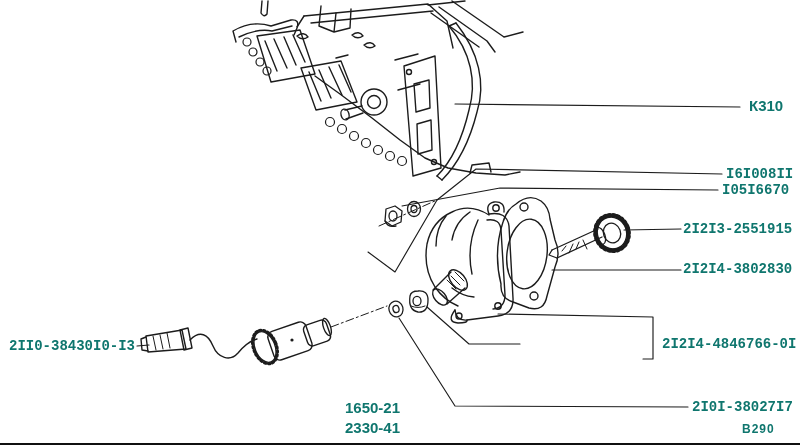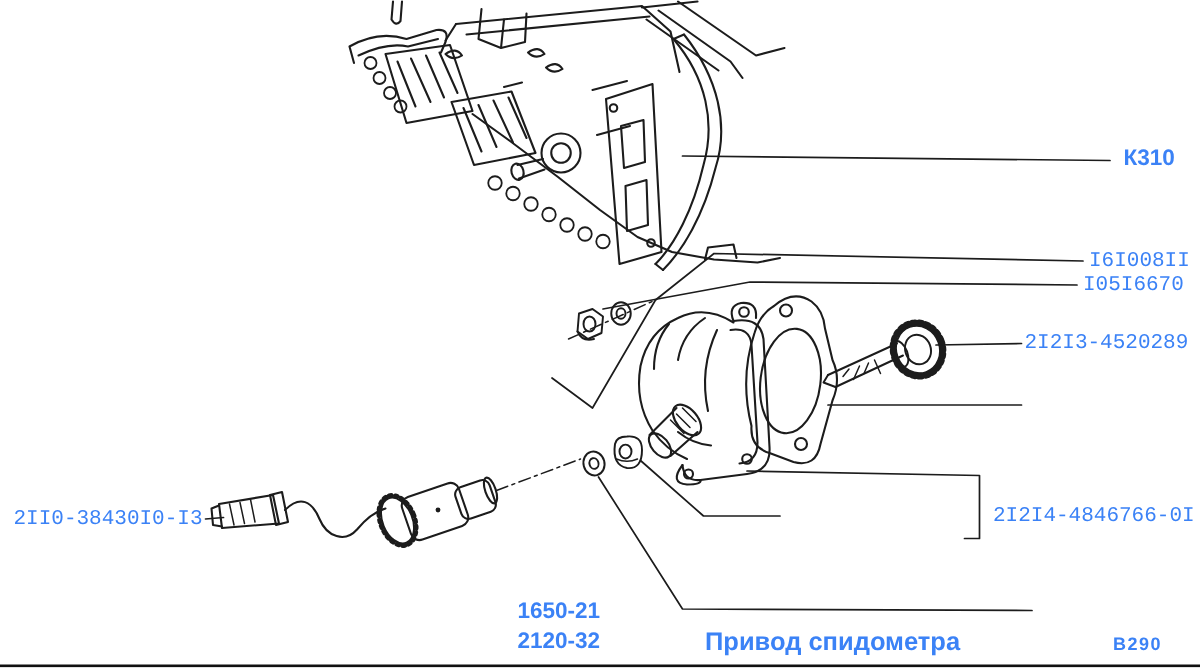--- a/index.html
+++ b/index.html
@@ -8,26 +8,26 @@
     width:800px;height:445px;
     background:#ffffff;
     overflow:hidden;
     font-family:"Liberation Sans", sans-serif;
     color:#1c1c1c;
   }
   #art{position:absolute;left:0;top:0;width:800px;height:445px;}
   .label{
     position:absolute;
     white-space:nowrap;
-    color:#3b82f6;
+    color:#0f766e;
     line-height:1.1;
   }
   .mono{
     font-family:"Liberation Mono","DejaVu Sans Mono",monospace;
-    font-weight:400;
+    font-weight:700;
     font-size:14px;
     letter-spacing:0px;
     text-align:center;
   }
   .boldsans{
     font-family:"Liberation Sans","DejaVu Sans",sans-serif;
     font-weight:700;
   }
   .sz15{font-size:15px;}
   .sz16{font-size:12px;letter-spacing:1px;}
@@ -183,31 +183,32 @@
       <path d="M137,346 L149,345"></path>
     </g>
   </svg>
 
   <div class="label boldsans sz15" style="left:749px;top:98px">К310</div>
 
   <div class="label mono" style="left:726px;top:167px">I6I008II</div>
 
   <div class="label mono" style="left:722px;top:183px">I05I6670</div>
 
-  <div class="label mono" style="left:683px;top:222px">2I2I3-4520289</div>
-
+  <div class="label mono" style="left:683px;top:222px">2I2I3-2551915</div>
+
+  <div class="label mono" style="left:683px;top:262px">2I2I4-3802830</div>
 
 
   <div class="label mono" style="left:662px;top:337px">2I2I4-4846766-0I</div>
 
   <div class="label mono" style="left:9px;top:339px">2II0-38430I0-I3</div>
 
+  <div class="label mono" style="left:692px;top:400px">2I0I-38027I7</div>
 
   <div class="label boldsans sz15" style="left:345px;top:400px">1650-21</div>
 
-  <div class="label boldsans sz15" style="left:345px;top:420px">2120-32</div>
-
-  <div class="label boldsans sz17" style="left:470px;top:419px">Привод спидометра</div>
+  <div class="label boldsans sz15" style="left:345px;top:420px">2330-41</div>
+
 
   <div class="label boldsans sz16" style="left:742px;top:423px">В290</div>
 
   <div class="bottom-rule"></div>
 </div>
 
 </body></html>

